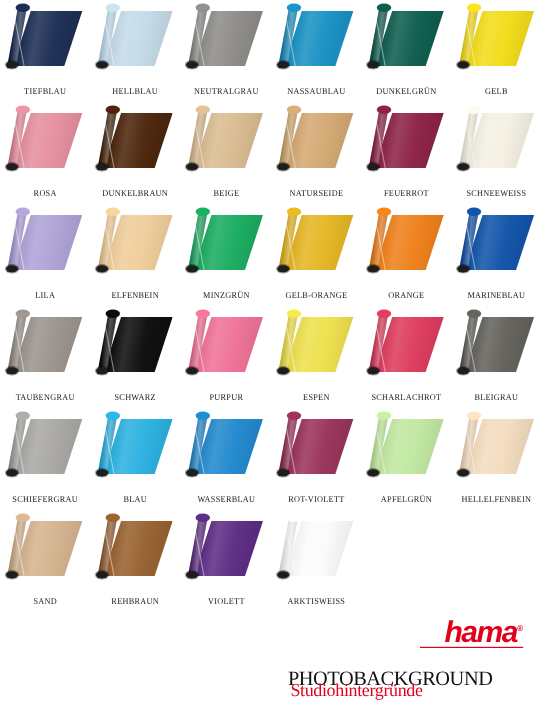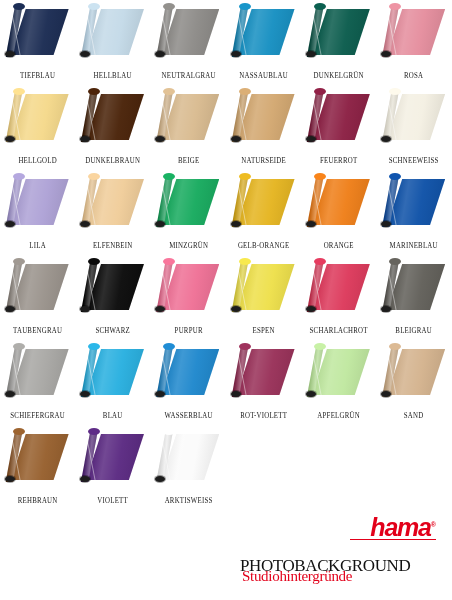--- a/index.html
+++ b/index.html
@@ -225,44 +225,44 @@
           <div class="roll-tube" style="background: rgb(8, 78, 65);"></div>
           <div class="roll-tube-shade"></div>
           <div class="roll-top" style="background: rgb(11, 92, 77);"></div>
           <div class="roll-edge"></div>
           <div class="roll-end"></div>
         </div>
         <div class="caption">DUNKELGRÜN</div>
       </div>
       <div class="cell">
         <div class="roll">
+          <div class="sheet-face" style="background: rgb(242, 220, 23);"></div>
+          <div class="sheet-shade"></div>
+          <div class="roll-tube" style="background: rgb(227, 204, 16);"></div>
+          <div class="roll-tube-shade"></div>
+          <div class="roll-top" style="background: rgb(242, 220, 23);"></div>
+          <div class="roll-edge"></div>
+          <div class="roll-end"></div>
+        </div>
+        <div class="caption">GELB</div>
+      </div>
+      <div class="cell">
+        <div class="roll">
           <div class="sheet-face" style="background: rgb(229, 142, 158);"></div>
           <div class="sheet-shade"></div>
           <div class="roll-tube" style="background: rgb(212, 125, 141);"></div>
           <div class="roll-tube-shade"></div>
           <div class="roll-top" style="background: rgb(229, 142, 158);"></div>
           <div class="roll-edge"></div>
           <div class="roll-end"></div>
         </div>
         <div class="caption">ROSA</div>
       </div>
       <div class="cell">
         <div class="roll">
-          <div class="sheet-face" style="background: rgb(245, 217, 139);"></div>
-          <div class="sheet-shade"></div>
-          <div class="roll-tube" style="background: rgb(232, 201, 122);"></div>
-          <div class="roll-tube-shade"></div>
-          <div class="roll-top" style="background: rgb(245, 217, 139);"></div>
-          <div class="roll-edge"></div>
-          <div class="roll-end"></div>
-        </div>
-        <div class="caption">HELLGOLD</div>
-      </div>
-      <div class="cell">
-        <div class="roll">
           <div class="sheet-face" style="background: rgb(74, 35, 9);"></div>
           <div class="sheet-shade"></div>
           <div class="roll-tube" style="background: rgb(59, 28, 6);"></div>
           <div class="roll-tube-shade"></div>
           <div class="roll-top" style="background: rgb(74, 35, 9);"></div>
           <div class="roll-edge"></div>
           <div class="roll-end"></div>
         </div>
         <div class="caption">DUNKELBRAUN</div>
       </div>
@@ -510,20 +510,32 @@
         <div class="roll">
           <div class="sheet-face" style="background: rgb(192, 232, 160);"></div>
           <div class="sheet-shade"></div>
           <div class="roll-tube" style="background: rgb(174, 217, 141);"></div>
           <div class="roll-tube-shade"></div>
           <div class="roll-top" style="background: rgb(192, 232, 160);"></div>
           <div class="roll-edge"></div>
           <div class="roll-end"></div>
         </div>
         <div class="caption">APFELGRÜN</div>
+      </div>
+      <div class="cell">
+        <div class="roll">
+          <div class="sheet-face" style="background: rgb(243, 220, 190);"></div>
+          <div class="sheet-shade"></div>
+          <div class="roll-tube" style="background: rgb(227, 203, 173);"></div>
+          <div class="roll-tube-shade"></div>
+          <div class="roll-top" style="background: rgb(243, 220, 190);"></div>
+          <div class="roll-edge"></div>
+          <div class="roll-end"></div>
+        </div>
+        <div class="caption">HELLELFENBEIN</div>
       </div>
       <div class="cell">
         <div class="roll">
           <div class="sheet-face" style="background: rgb(212, 179, 142);"></div>
           <div class="sheet-shade"></div>
           <div class="roll-tube" style="background: rgb(194, 162, 125);"></div>
           <div class="roll-tube-shade"></div>
           <div class="roll-top" style="background: rgb(212, 179, 142);"></div>
           <div class="roll-edge"></div>
           <div class="roll-end"></div>

